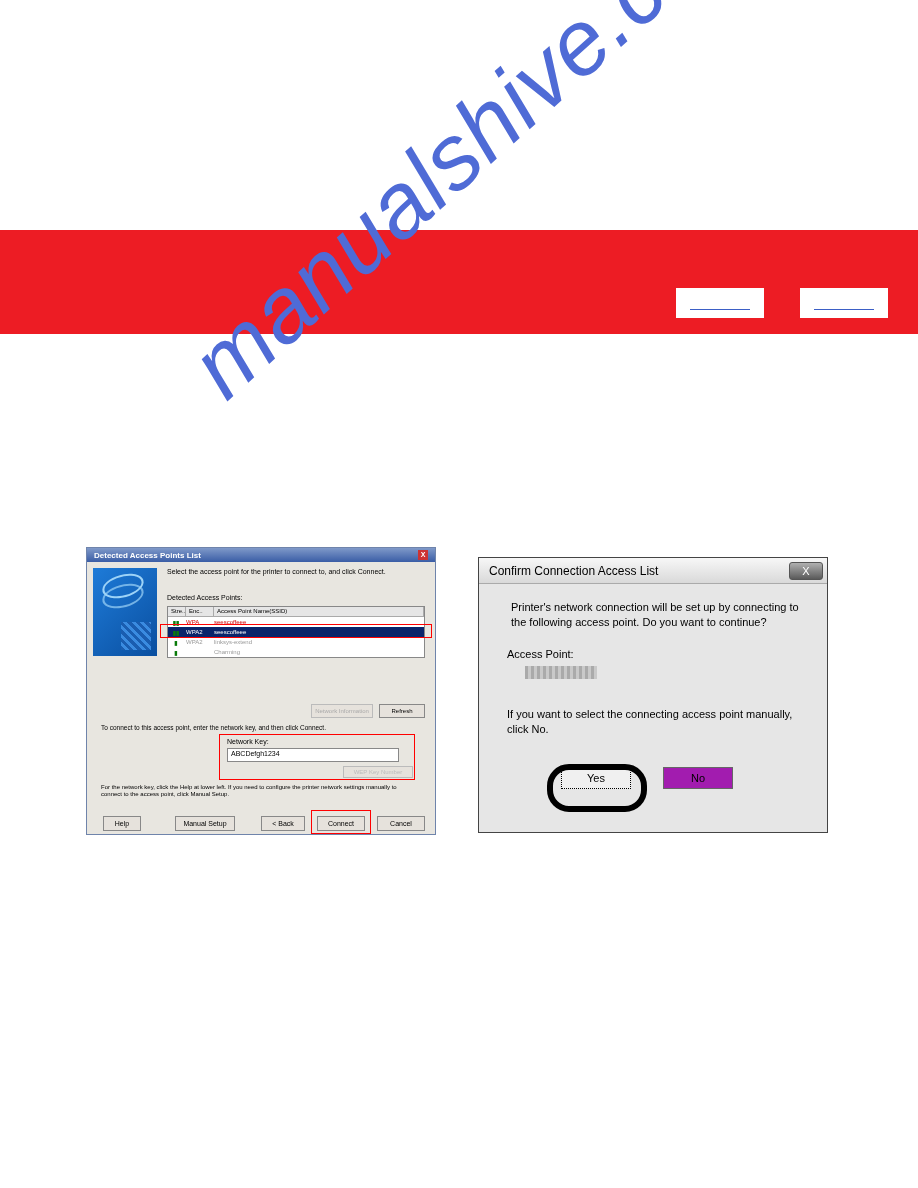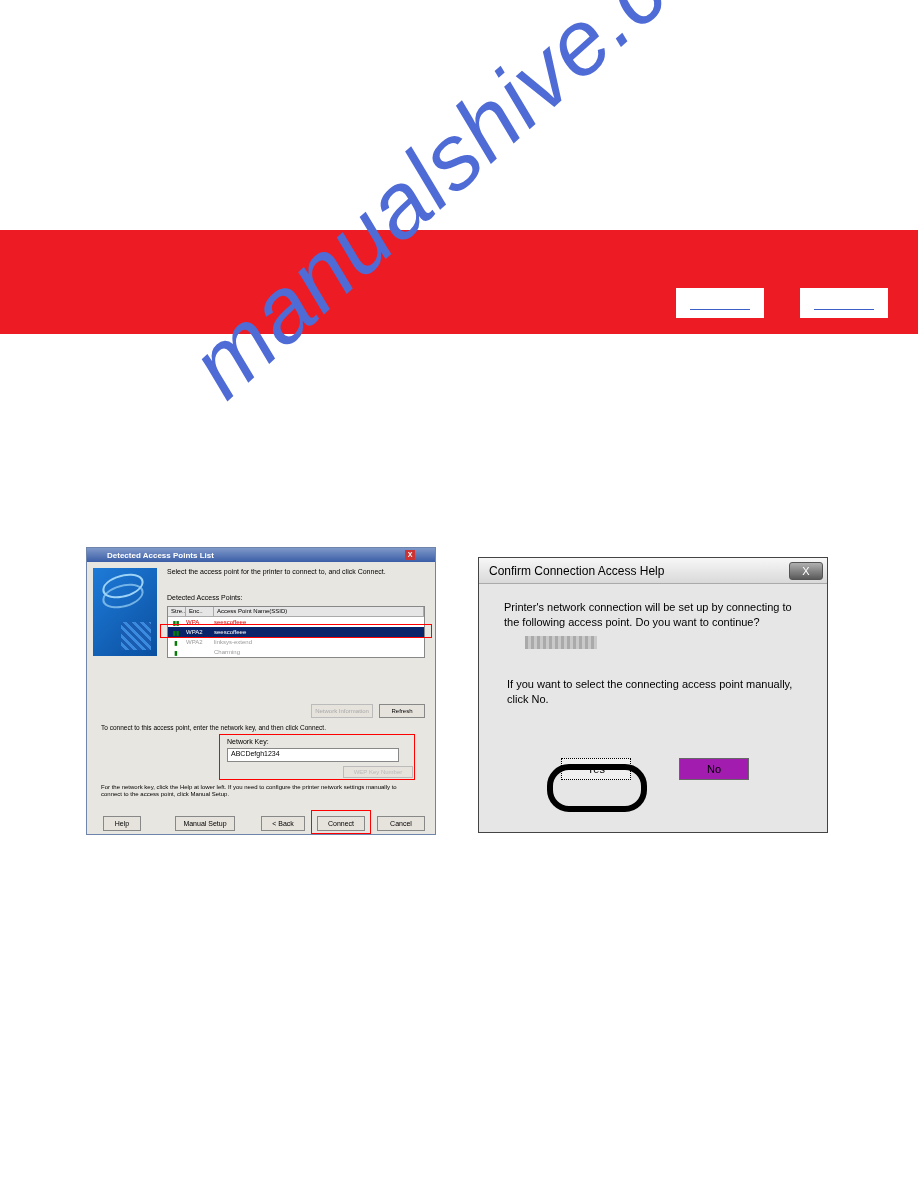--- a/index.html
+++ b/index.html
@@ -63,21 +63,21 @@
     border: 1px solid #6f84ab;
     font-size: 8px;
     color: #000;
   }
   .dlg-left .titlebar {
     height: 14px;
     background: linear-gradient(#7f99c9, #3a5da6);
     color: #fff;
     font-size: 8px;
     font-weight: bold;
-    padding: 1px 20px;
+    padding: 1px 7px;
     display: flex;
     justify-content: space-between;
     align-items: center;
   }
   .dlg-left .titlebar .x { width:10px; height:10px; background:#c33; color:#fff; text-align:center; line-height:10px; font-size:7px; }
   .dlg-left .instr {
     position: absolute;
     left: 80px; top: 20px;
     font-size: 7px;
   }
@@ -177,35 +177,35 @@
     padding: 0 4px 0 10px;
     font-size:12px;
   }
   .titlebar2 .closebtn {
     width:34px; height:18px; border-radius:3px;
     background: linear-gradient(#b0b0b0,#5a5a5a);
     color:#fff; text-align:center; font-size:11px; line-height:17px;
     border:1px solid #555;
   }
   .dlg-right .msg {
-    padding: 16px 18px 0 25px;
+    padding: 16px 18px 0 32px;
     font-size: 11px; line-height:1.35;
   }
   .dlg-right .aplabel {
     padding: 18px 0 0 28px; font-size:11px;
   }
   .dlg-right .apval {
     margin: 6px 0 0 46px; width:72px; height:13px;
     background: repeating-linear-gradient(90deg,#aaa 0 3px,#c9c9c9 3px 6px);
   }
   .dlg-right .msg2 {
     padding: 28px 18px 0 28px; font-size:11px; line-height:1.35;
   }
   .dlg-right .btnrow {
-    position:absolute; left:82px; top:200px; display:flex; gap:48px;
+    position:absolute; left:82px; top:209px; display:flex; gap:32px;
   }
   .dlg-right .dbtn {
     width:70px; height:22px; background:#a21caf; border:1px solid #666;
     font-size:11px; line-height:20px; text-align:center;
   }
   .dlg-right .dbtn.yes { border:1px dotted #000; background:#f0f0f0; }
   .oval {
     position:absolute; left:68px; top:206px; width:100px; height:48px;
     border:6px solid #000; border-radius:22px; pointer-events:none;
   }
@@ -280,24 +280,25 @@
   <div class="bot-btn bhelp">Help</div>
   <div class="bot-btn bmanual">Manual Setup</div>
   <div class="bot-btn bback">&lt; Back</div>
   <div class="bot-btn bconnect">Connect</div>
   <div class="bot-btn bcancel">Cancel</div>
   <div class="redframe3"></div>
 </div>
 
 <div class="dlg-right">
   <div class="titlebar2">
-    <span>Confirm Connection Access Help</span>
+    <span>Confirm Connection Access List</span>
     <span class="closebtn">X</span>
   </div>
   <div class="msg">Printer's network connection will be set up by connecting to the following access point. Do you want to continue?</div>
+  <div class="aplabel">Access Point:</div>
   <div class="apval"></div>
   <div class="msg2">If you want to select the connecting access point manually, click No.</div>
   <div class="btnrow">
     <div class="dbtn yes">Yes</div>
     <div class="dbtn">No</div>
   </div>
   <div class="oval"></div>
 </div>
 
 </body></html>

